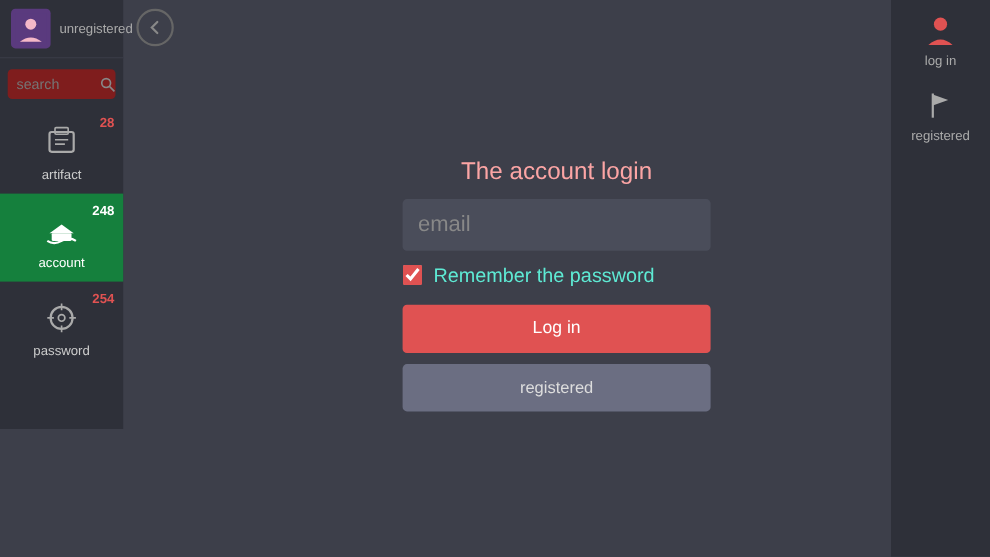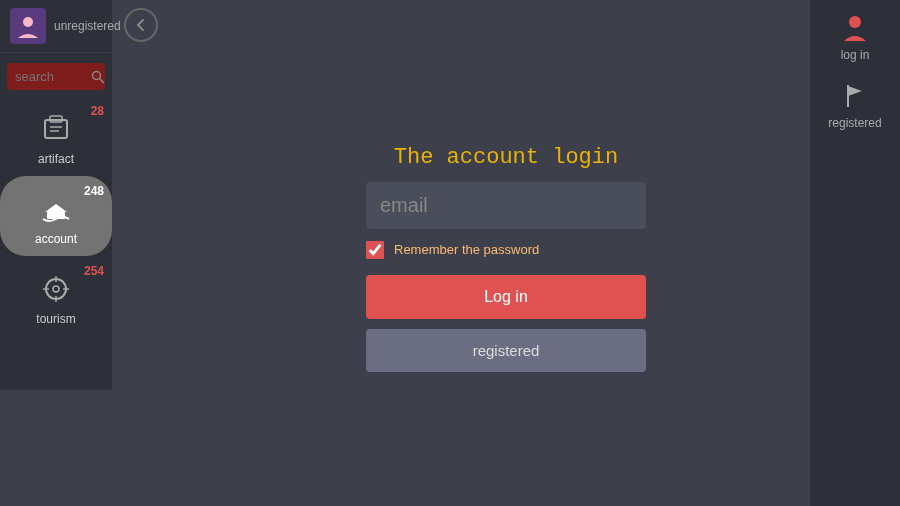--- a/index.html
+++ b/index.html
@@ -83,22 +83,21 @@
       width: 100%;
       position: relative;
       display: flex;
       flex-direction: column;
       align-items: center;
       justify-content: center;
       padding: 14px 0 10px;
       cursor: pointer;
     }
     .nav-item.active {
-      background-color: #737373;
-      border-radius: 26px;
+      background-color: #15803d;
     }
 
     .badge {
       position: absolute;
       top: 8px;
       right: 8px;
       color: #e05252;
       font-size: 12px;
       font-weight: bold;
     }
@@ -193,25 +192,24 @@
     .form-container {
       flex: 1;
       display: flex;
       flex-direction: column;
       align-items: center;
       justify-content: center;
       padding-bottom: 40px;
     }
 
     .form-title {
-      color: #eab308;
+      color: #fca5a5;
       font-size: 22px;
       font-weight: 300;
       margin-bottom: 12px;
-      font-family: Liberation Mono, monospace;
     }
 
     .login-form {
       width: 280px;
       display: flex;
       flex-direction: column;
       gap: 10px;
     }
 
     .form-input {
@@ -236,22 +234,22 @@
     }
 
     .remember-checkbox {
       width: 18px;
       height: 18px;
       accent-color: #e05252;
       cursor: pointer;
     }
 
     .remember-label {
-      color: #fdba74;
-      font-size: 13px;
+      color: #5eead4;
+      font-size: 18px;
     }
 
     .btn-login {
       width: 100%;
       padding: 13px;
       background: #e05252;
       border: none;
       border-radius: 4px;
       color: #fff;
       font-size: 16px;
@@ -326,21 +324,21 @@
       <div class="nav-icon">
         <svg width="34" height="34" viewBox="0 0 34 34">
           <circle cx="17" cy="17" r="10" stroke="#aaa" stroke-width="2" fill="none"></circle>
           <circle cx="17" cy="17" r="3" stroke="#aaa" stroke-width="1.5" fill="none"></circle>
           <line x1="17" y1="4" x2="17" y2="10" stroke="#aaa" stroke-width="1.5"></line>
           <line x1="17" y1="24" x2="17" y2="30" stroke="#aaa" stroke-width="1.5"></line>
           <line x1="4" y1="17" x2="10" y2="17" stroke="#aaa" stroke-width="1.5"></line>
           <line x1="24" y1="17" x2="30" y2="17" stroke="#aaa" stroke-width="1.5"></line>
         </svg>
       </div>
-      <span class="nav-label">tourism</span>
+      <span class="nav-label">password</span>
     </div>
   </div>
 </div>
 
 <div class="main">
 
   <div class="topbar">
     <button class="back-btn">
       <svg width="16" height="16" viewBox="0 0 16 16">
         <polyline points="10,3 5,8 10,13" stroke="#888" stroke-width="2" fill="none" stroke-linecap="round"></polyline>

